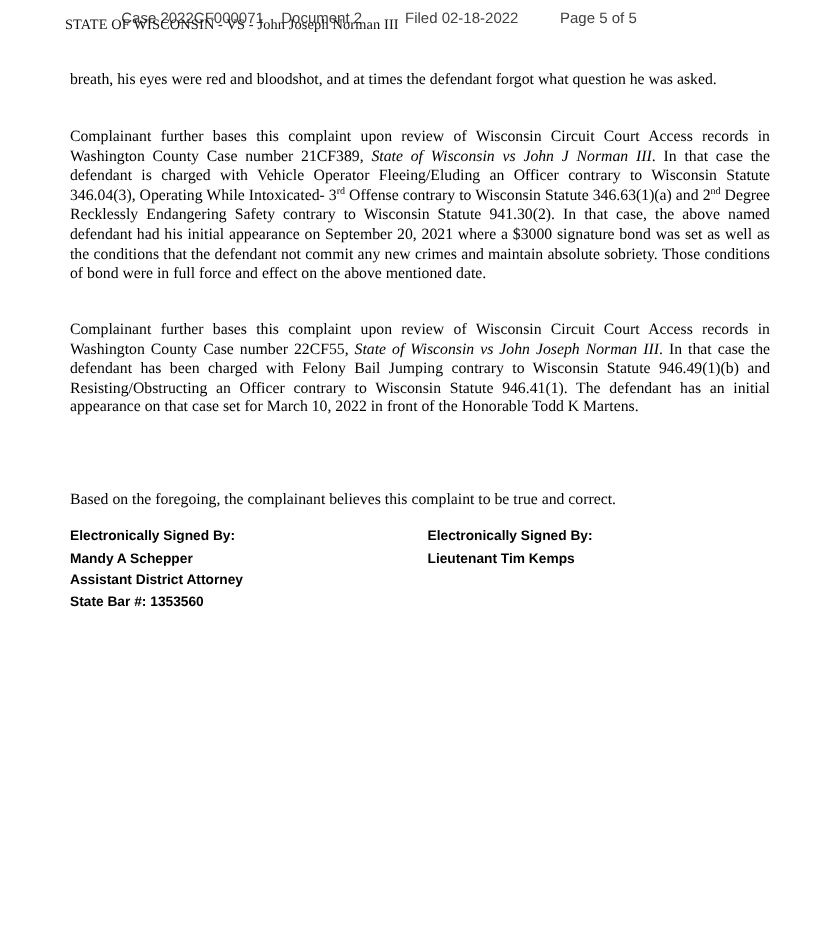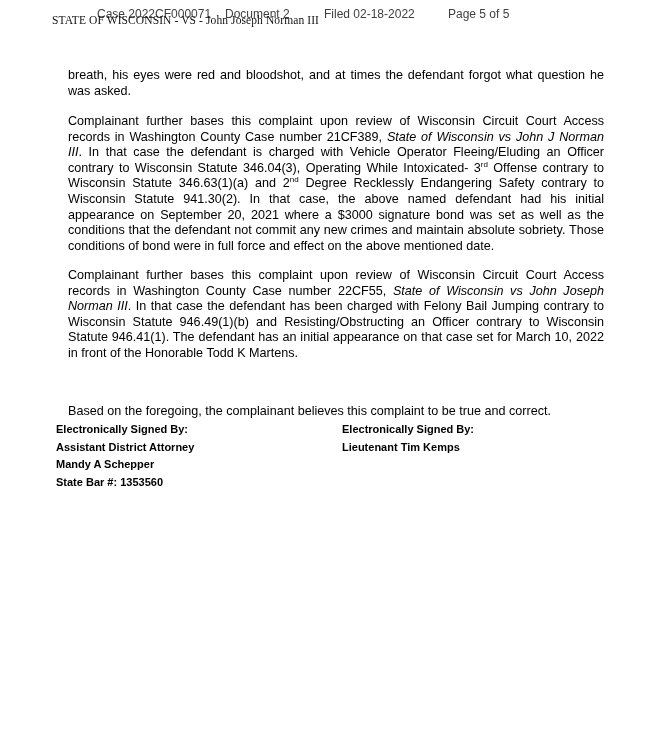--- a/index.html
+++ b/index.html
@@ -1,20 +1,20 @@
 <!DOCTYPE html>
 <html><head>
 <meta charset="utf-8">
 <style>
   html, body { margin:0; padding:0; background:#ffffff; }
   body { width:672px; height:748px; position:relative; overflow:hidden; color:#000; }
   .stamp { position:absolute; top:7px; font-family:"Liberation Sans", sans-serif; font-size:12px; color:#404040; white-space:nowrap; }
   .caption { position:absolute; top:14px; left:52px; font-family:"Liberation Serif", serif; font-size:11.5px; color:#111; white-space:nowrap; letter-spacing:0.1px; }
   .body { position:absolute; left:56px; width:560px; font-family:"Liberation Sans", sans-serif; font-size:12.6px; line-height:15.6px; text-align:justify; }
-  .body p { margin:12px; }
+  .body p { margin:0;font-family:Liberation Serif, serif; }
   .body sup { font-size:8px; line-height:0; vertical-align:super; }
   .sig { position:absolute; font-family:"Liberation Sans", sans-serif; font-size:11px; font-weight:bold; line-height:17.6px; }
   .sig div { white-space:nowrap; }
 </style>
 </head>
 <body>
 
 <div>
   <span class="stamp" style="left:97px">Case 2022CF000071</span>
   <span class="stamp" style="left:225px">Document 2</span>
@@ -34,21 +34,21 @@
 <div class="body" style="top:256px">
   <p><span>Complainant further bases this complaint upon review of Wisconsin Circuit Court Access records in Washington County Case number 22CF55, </span><i>State of Wisconsin vs John Joseph Norman III</i><span>. In that case the defendant has been charged with Felony Bail Jumping contrary to Wisconsin Statute 946.49(1)(b) and Resisting/Obstructing an Officer contrary to Wisconsin Statute 946.41(1). The defendant has an initial appearance on that case set for March 10, 2022 in front of the Honorable Todd K Martens.</span></p>
 </div>
 
 <div class="body" style="top:392px">
   <p>Based on the foregoing, the complainant believes this complaint to be true and correct.</p>
 </div>
 
 <div class="sig" style="left:56px; top:421px">
   <div>Electronically Signed By:</div>
+  <div>Mandy A Schepper</div>
   <div>Assistant District Attorney</div>
-  <div>Mandy A Schepper</div>
   <div>State Bar #: 1353560</div>
 </div>
 
 <div class="sig" style="left:342px; top:421px">
   <div>Electronically Signed By:</div>
   <div>Lieutenant Tim Kemps</div>
 </div>
 
 </body></html>

